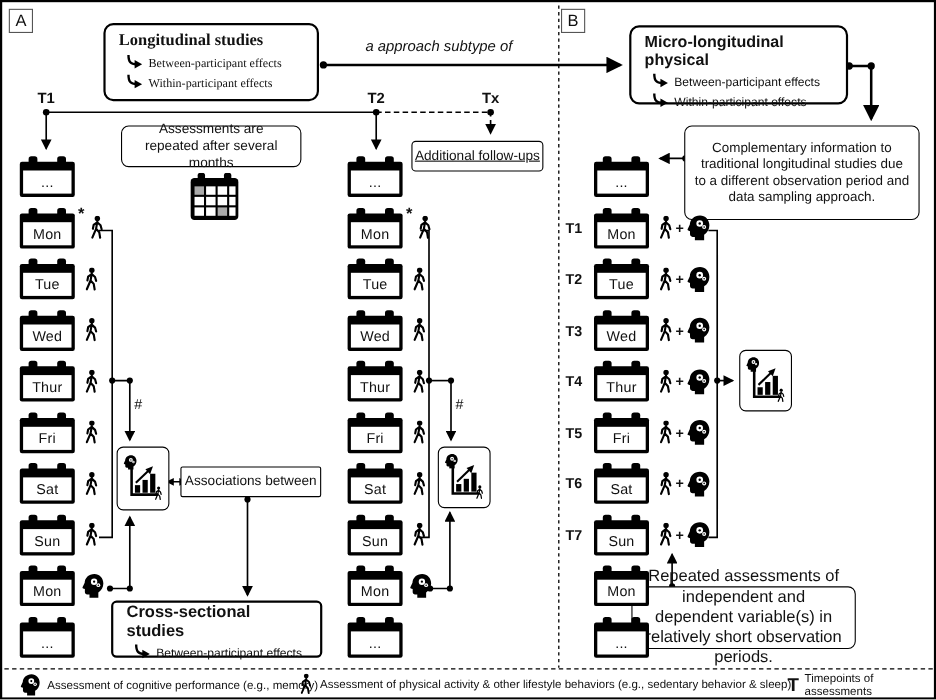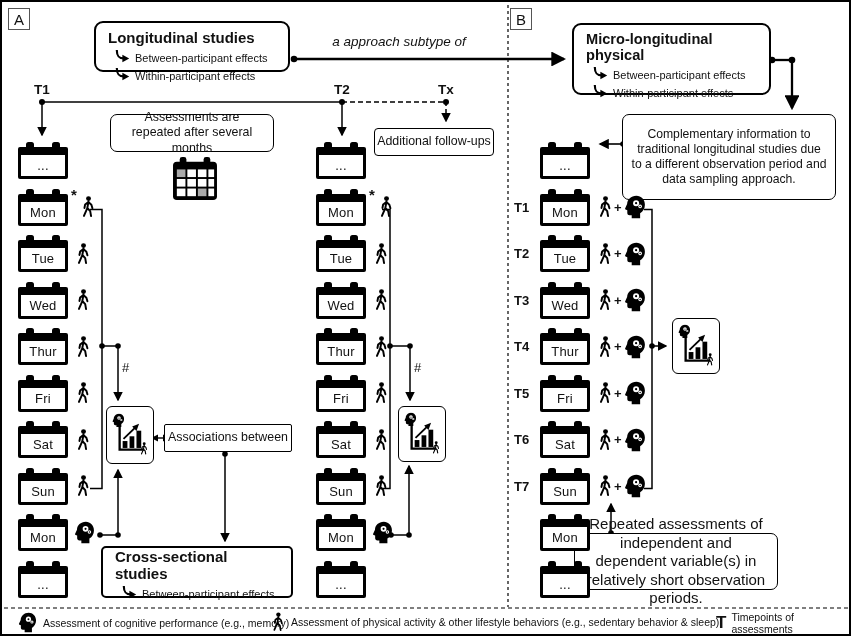--- a/index.html
+++ b/index.html
@@ -176,21 +176,21 @@
       <circle cx="650" cy="344" r="2.8"></circle>
       <circle cx="609" cy="531" r="2.8"></circle>
       <path d="M149 436 L156 432.5 L156 439.5 Z"></path>
       <path d="M168 436 L161 432.5 L161 439.5 Z"></path>
     </g>
   </svg>
 
   <div class="abs panel-tag" style="left:6px; top:6px;">A</div>
   <div class="abs panel-tag" style="left:508px; top:6px;">B</div>
 
-  <div class="abs concept" style="left:92px; top:19px; width:196px; height:51px;">
+  <div class="abs concept" style="left:92px; top:19px; width:196px; height:71px;font-family:Liberation Serif, serif;">
     <div class="title">Longitudinal studies</div>
     <div class="bullet-row">
       <svg class="curve" width="16" height="14">
           <use href="#sym-curve"></use>
         </svg>
       <span class="btext">Between-participant effects</span>
     </div>
     <div class="bullet-row">
       <svg class="curve" width="16" height="14">
           <use href="#sym-curve"></use>
@@ -218,21 +218,21 @@
   </div>
 
   <div class="abs tp-label" style="left:24px; top:80px; width:32px;">T1</div>
   <div class="abs tp-label" style="left:324px; top:80px; width:32px;">T2</div>
   <div class="abs tp-label" style="left:428px; top:80px; width:32px;">Tx</div>
 
   <div class="abs note r6" style="left:108px; top:112px; width:164px; height:38px; padding:4px 8px;">Assessments are repeated after several months</div>
   <svg class="abs" style="left:171px; top:155px;" width="44" height="43">
       <use href="#sym-months"></use>
     </svg>
-  <div class="abs note r3" style="left:372px; top:126px; width:120px; height:28px;">Additional follow-ups</div>
+  <div class="abs note r3" style="left:372px; top:126px; width:120px; height:28px;text-decoration:underline;">Additional follow-ups</div>
   <div class="abs note" style="left:162px; top:422px; width:128px; height:28px; border-radius:2px;">Associations between</div>
 
   <div class="abs concept" style="left:99px; top:544px; width:192px; height:52px; border-radius:5px; padding-top:0;">
     <div class="title">Cross-sectional studies</div>
     <div class="bullet-row">
       <svg class="curve" width="16" height="14">
           <use href="#sym-curve"></use>
         </svg>
       <span class="btext">Between-participant effects</span>
     </div>

